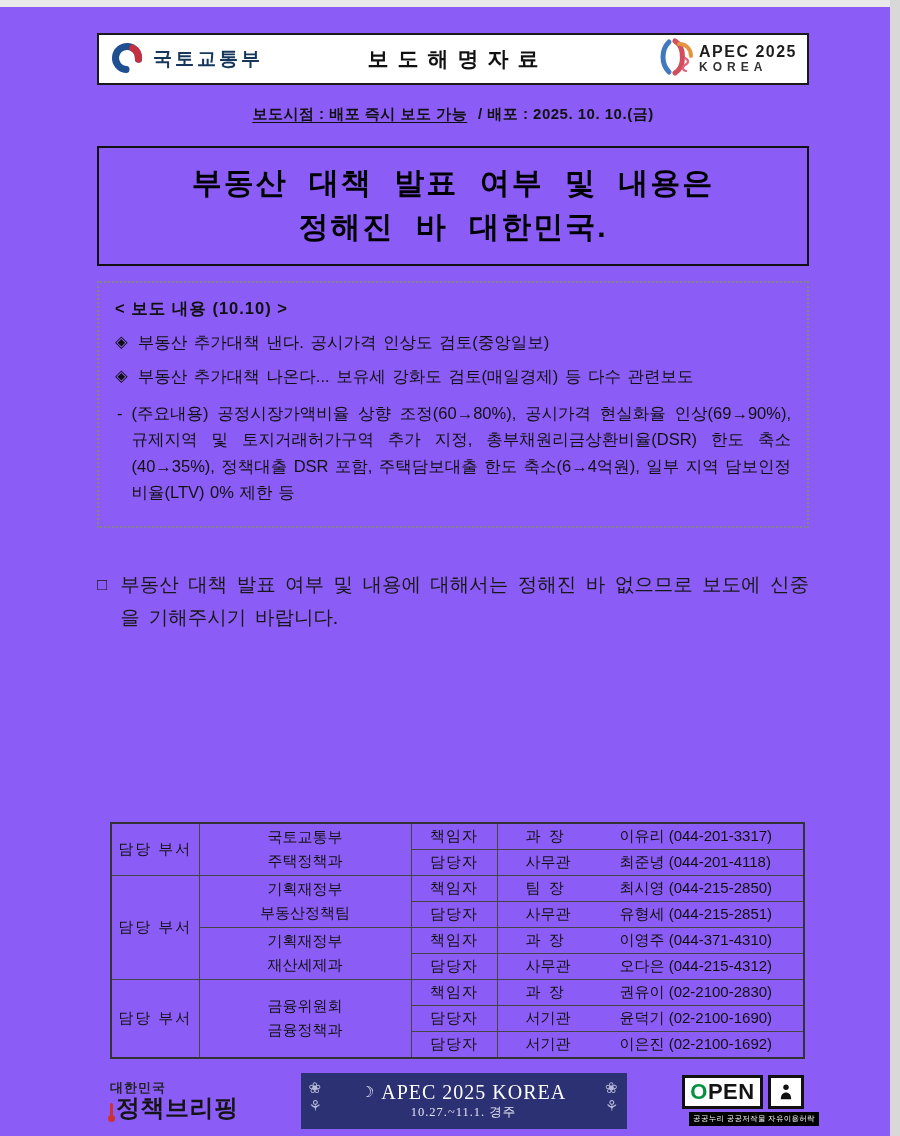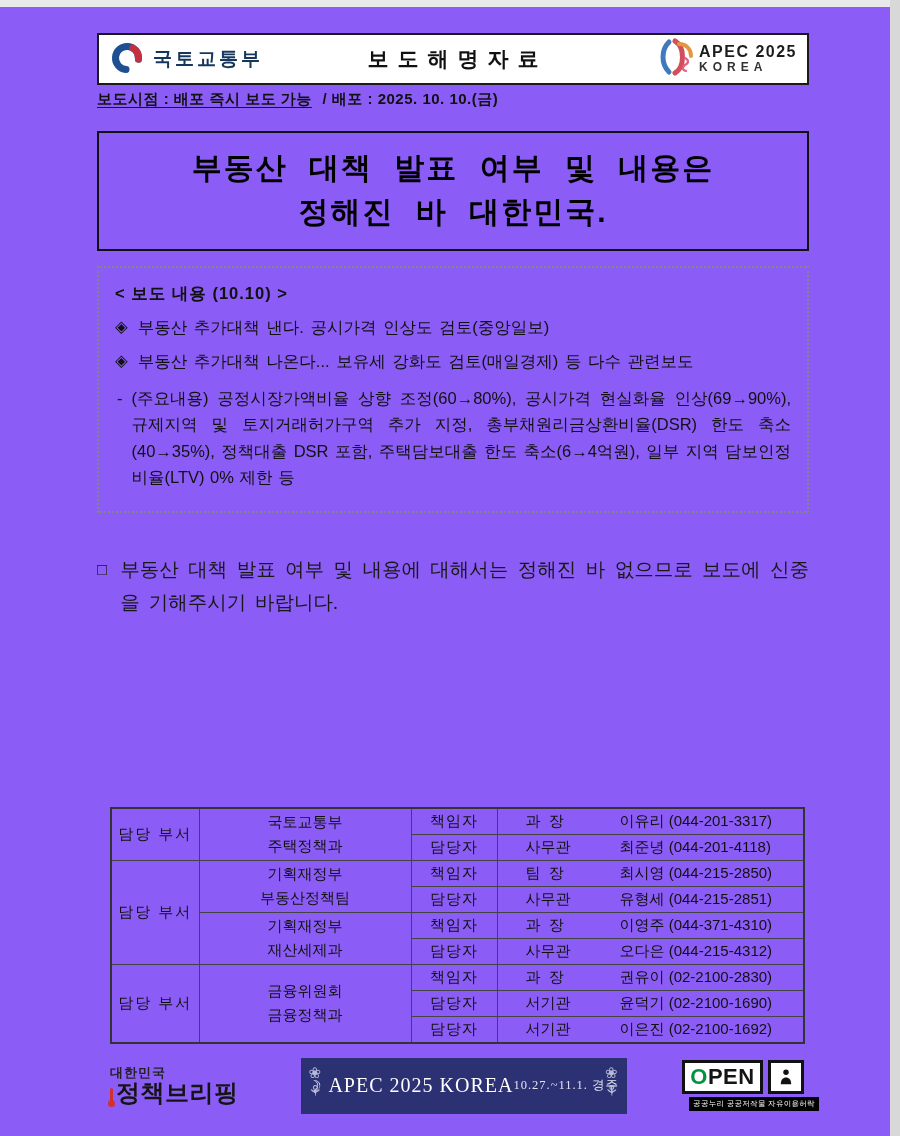--- a/index.html
+++ b/index.html
@@ -14,21 +14,21 @@
               justify-content:space-between;padding:0 10px;background:#fff;}
   .brand{display:flex;align-items:center;gap:8px;width:205px;}
   .brand-name{font-weight:bold;font-size:19px;color:#16365c;letter-spacing:3px;white-space:nowrap;}
   .doc-type{font-size:21px;font-weight:bold;letter-spacing:9px;color:#111;text-indent:9px;white-space:nowrap;}
   .apec{display:flex;align-items:center;width:205px;justify-content:flex-end;}
   .apec-text{display:flex;flex-direction:column;line-height:1.15;}
   .apec-line1{font-size:16px;font-weight:800;letter-spacing:1.5px;color:#1c1c1c;white-space:nowrap;}
   .apec-line2{font-size:12px;font-weight:bold;letter-spacing:5px;color:#333;}
 
   
-  .release{margin-top:5px;text-align:left;font-size:15px;font-weight:bold;color:#111;letter-spacing:0.5px;}
+  .release{margin-top:20px;text-align:center;font-size:15px;font-weight:bold;color:#111;letter-spacing:0.5px;}
   .release .ul{text-decoration:underline;text-underline-offset:3px;}
   .release .rest{margin-left:6px;}
 
   
   .title-box{margin-top:22px;border:2px solid #111;text-align:center;
              padding:13px 8px 16px;font-size:30px;font-weight:bold;color:#000;
              letter-spacing:2px;word-spacing:11px;line-height:1.45;}
 
   
   .press-box{margin-top:15px;border:2px dotted #858585;padding:15px 16px 20px;font-size:16.5px;color:#111;}
@@ -64,21 +64,21 @@
   .policy-logo{display:flex;flex-direction:column;line-height:1.1;width:140px;}
   .pl-top{font-size:13px;font-weight:bold;color:#222;letter-spacing:1px;}
   .pl-row{display:flex;align-items:flex-end;}
   .pl-accent{display:inline-block;width:3px;height:15px;background:#d0302e;border-radius:2px;
              margin:0 3px 3px 0;position:relative;}
   .pl-accent::after{content:"";position:absolute;left:-2px;bottom:-4px;width:7px;height:7px;
                     border-radius:50%;background:#d0302e;}
   .pl-main{font-size:24px;font-weight:900;color:#141414;letter-spacing:0.5px;white-space:nowrap;}
 
   .banner{width:326px;height:56px;background:#2b3173;color:#fff;position:relative;
-          display:flex;flex-direction:row;align-items:center;justify-content:center;
+          display:flex;flex-direction:column;align-items:center;justify-content:center;
           font-family:"Liberation Serif","DejaVu Serif",serif;}
   .banner-title-row{display:flex;align-items:center;gap:7px;}
   .moon-icon::before{content:"\263D";font-size:15px;color:#e8e8f5;}
   .banner-title{font-size:20px;letter-spacing:1px;white-space:nowrap;}
   .banner-sub{font-size:12.5px;letter-spacing:1px;color:#e3e3f2;}
   .flower-icon{position:absolute;top:6px;font-size:15px;color:#cfd2ea;opacity:0.85;}
   .flower-icon::before{content:"\2740\A\2698";white-space:pre;line-height:1.2;}
   .flower-left{left:8px;}
   .flower-right{right:8px;}
 

